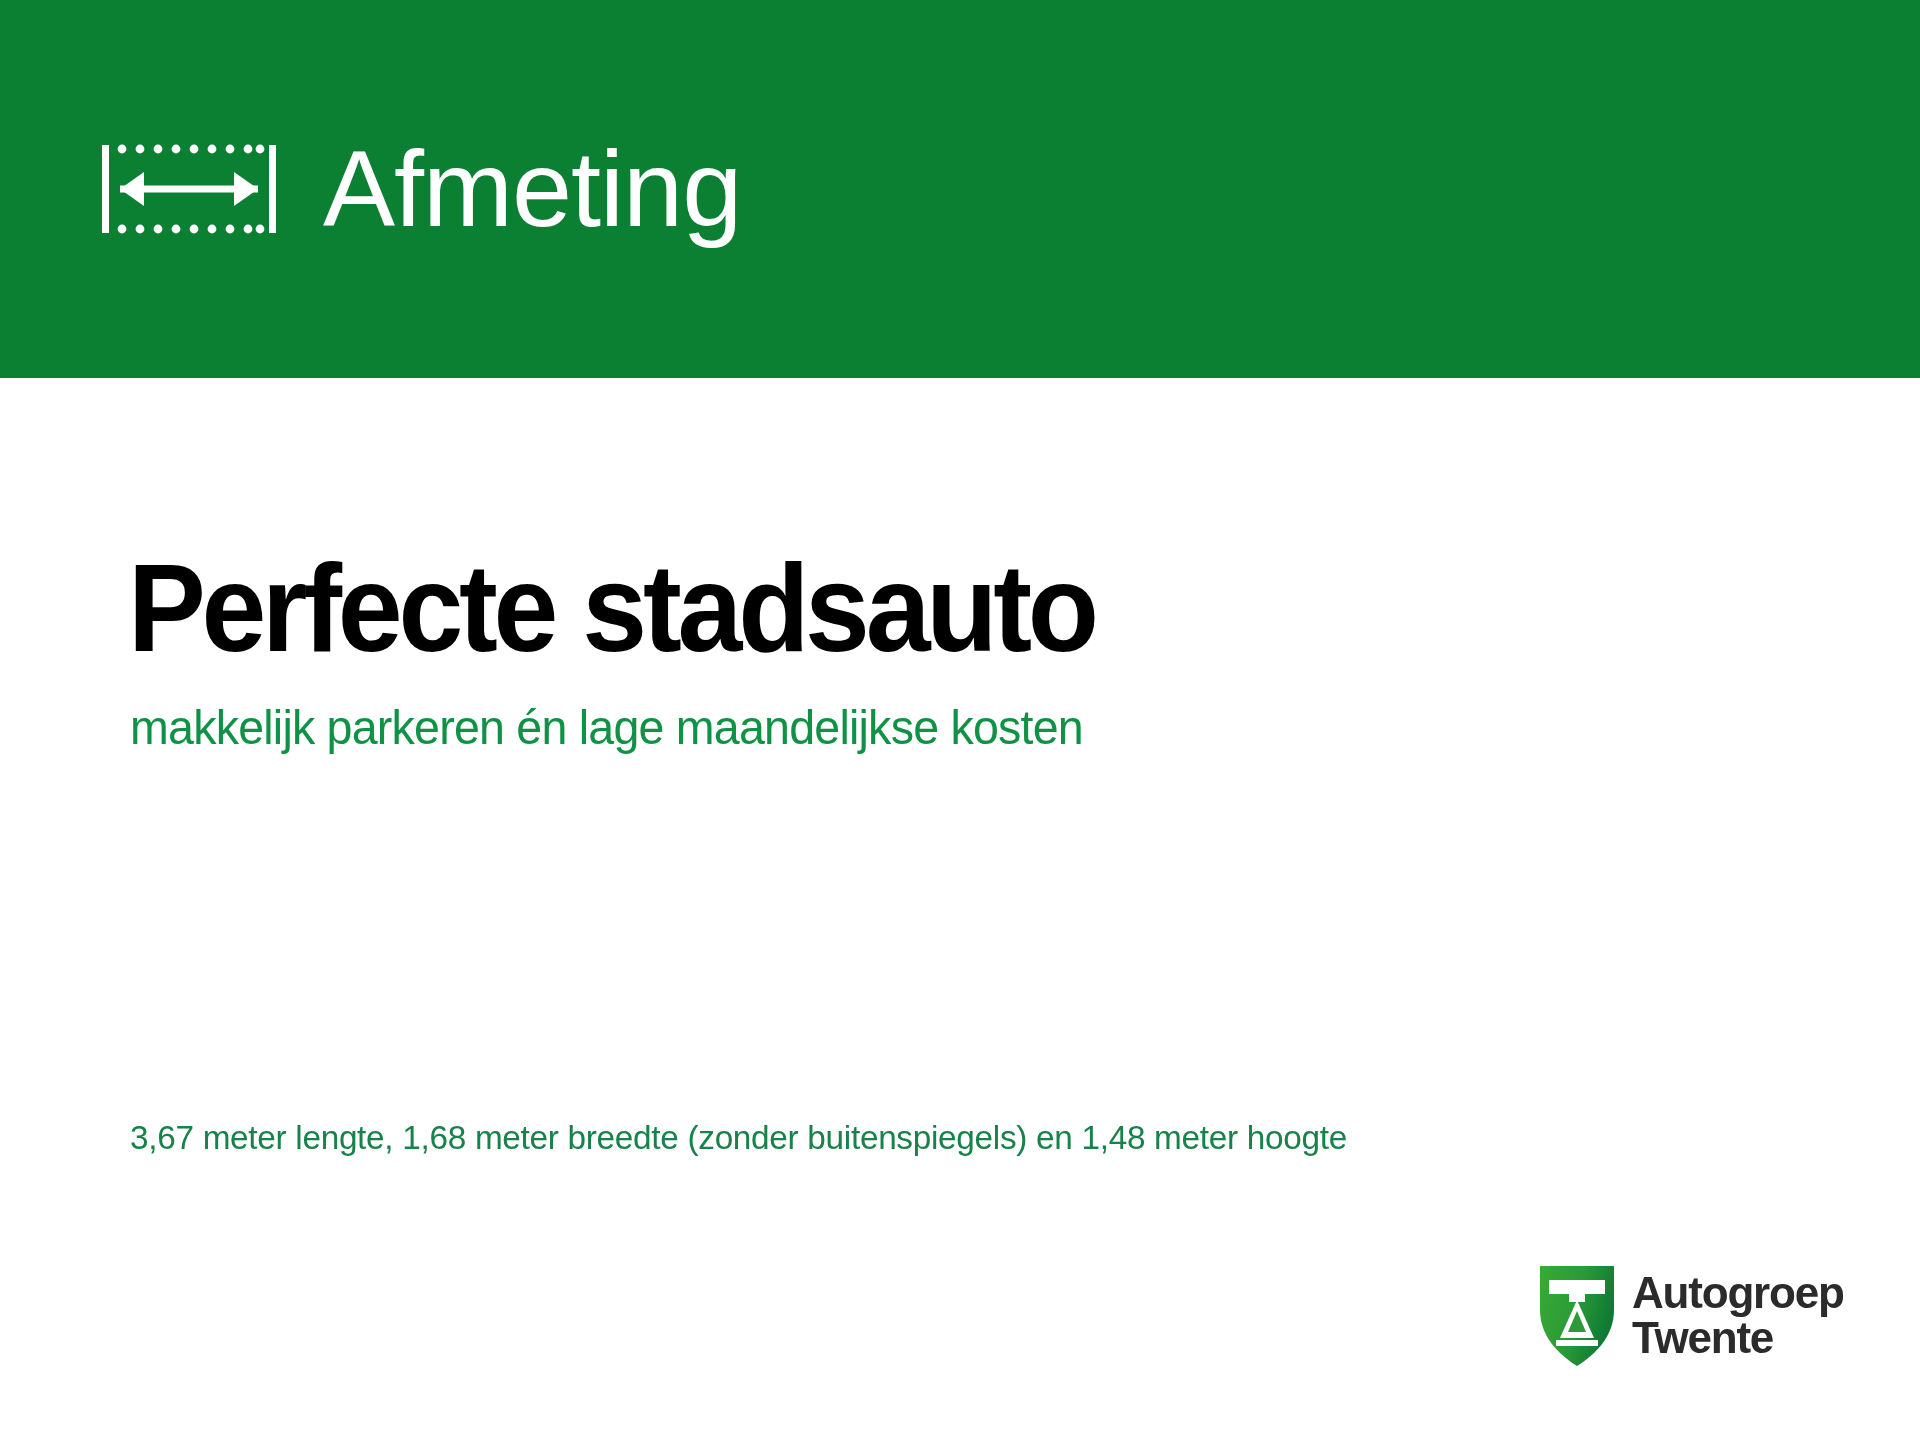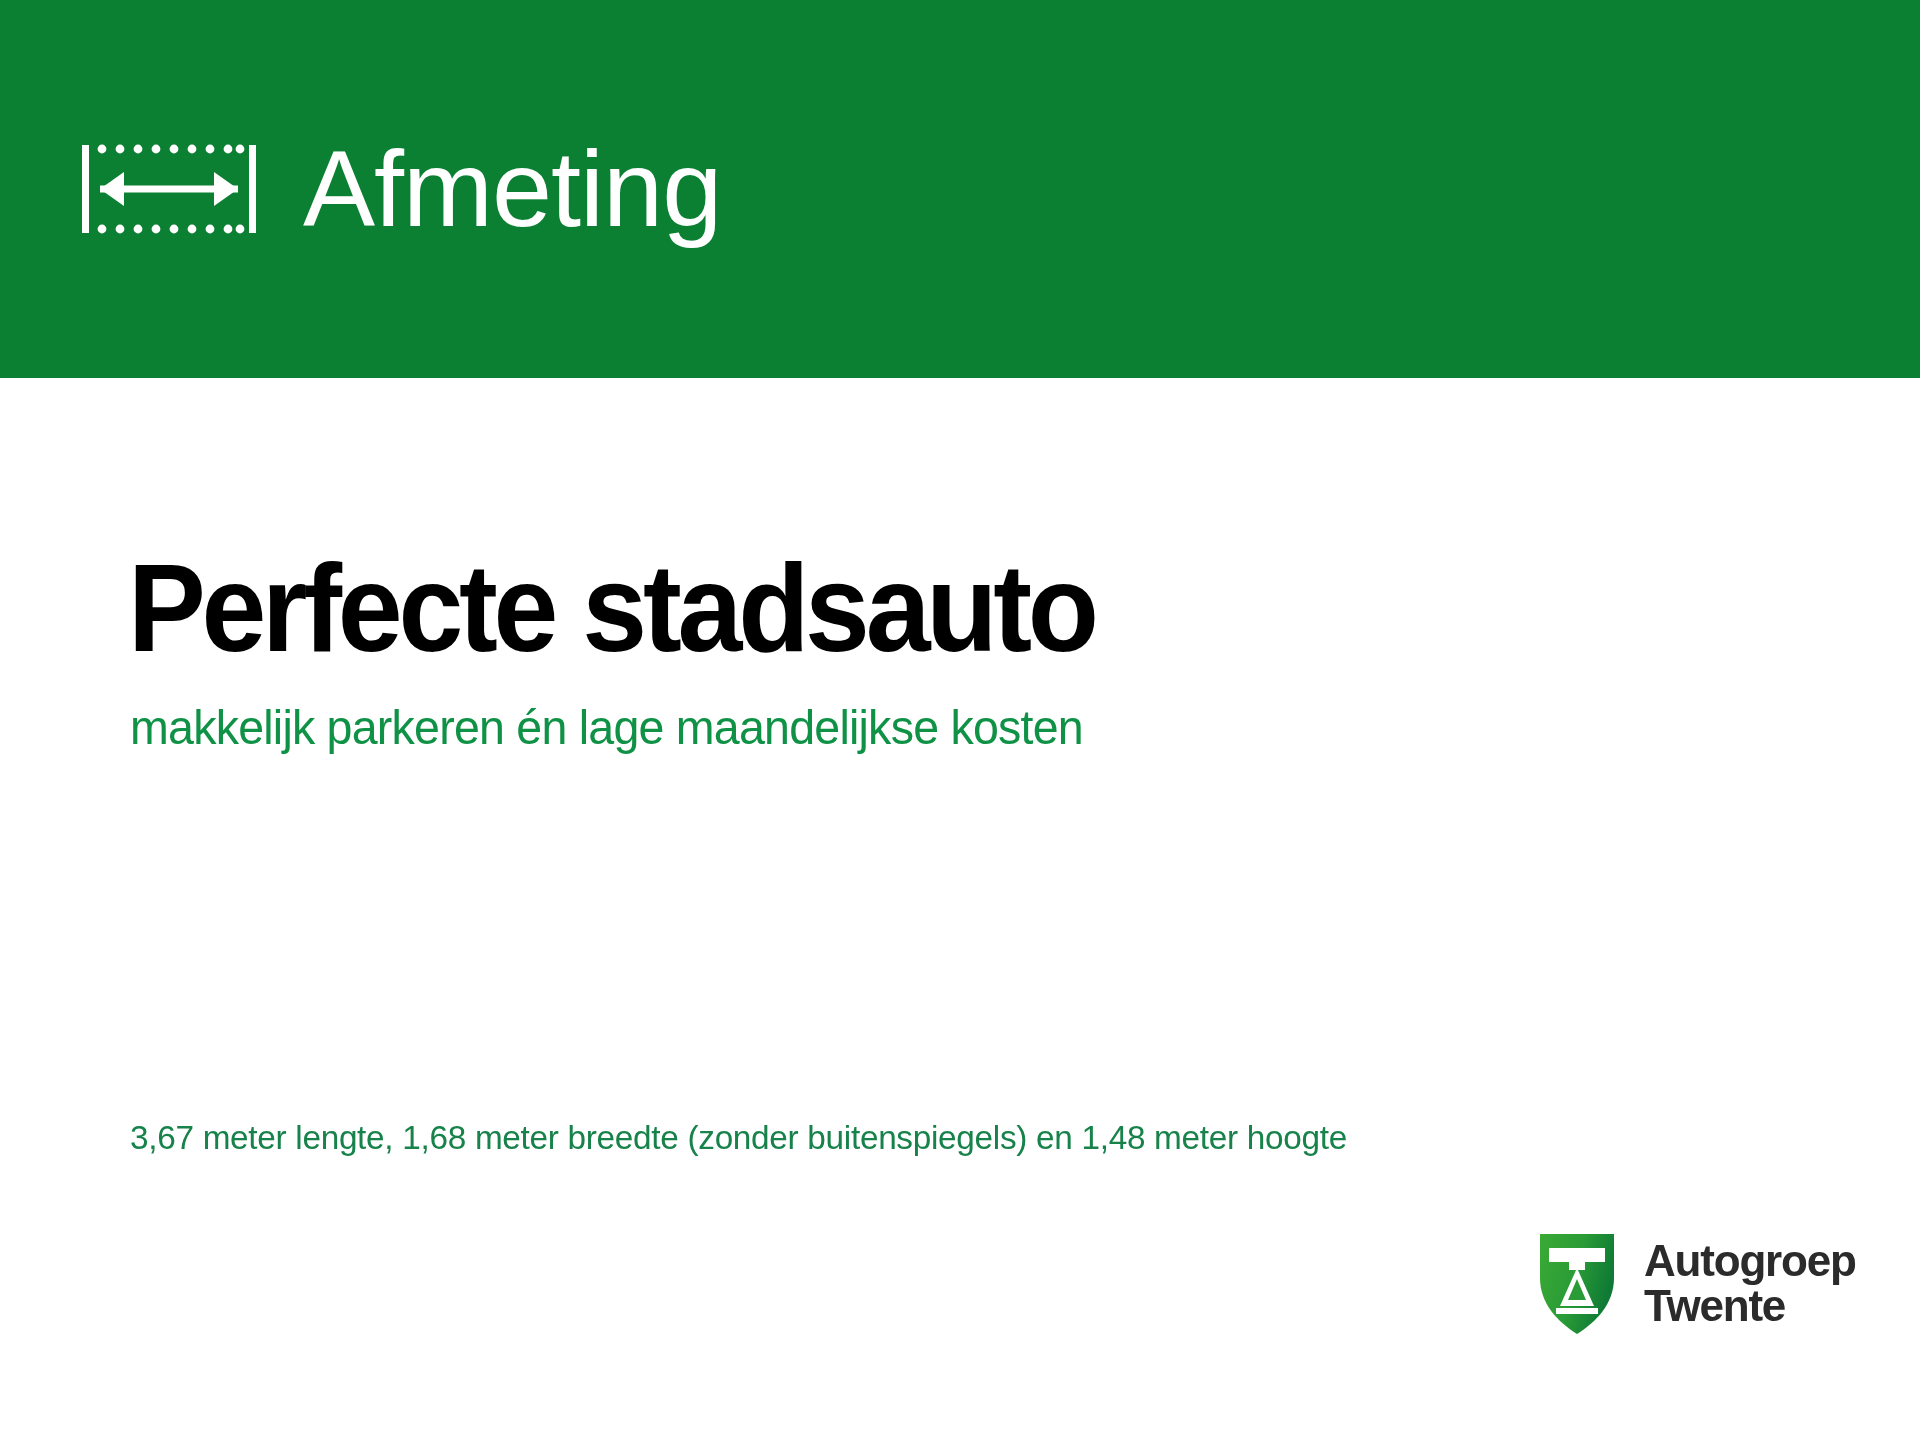--- a/index.html
+++ b/index.html
@@ -22,21 +22,21 @@
   
   .header-band {
     position: absolute;
     left: 0;
     top: 0;
     width: 1920px;
     height: 378px;
     background: #0b8033;
     display: flex;
     align-items: center;
-    padding-left: 80px;
+    padding-left: 100px;
     box-sizing: border-box;
   }
 
   .header-icon {
     width: 178px;
     height: 96px;
     flex: 0 0 auto;
     display: block;
   }
 
@@ -102,24 +102,24 @@
     letter-spacing: -0.3px;
     white-space: nowrap;
     transform: scaleX(0.98);
     transform-origin: left center;
   }
 
   
   .logo-lockup {
     position: absolute;
     left: 1538px;
-    top: 1232px;
+    top: 1264px;
     display: flex;
     align-items: center;
-    gap: 28px;
+    gap: 16px;
   }
 
   .logo-shield {
     width: 78px;
     height: 104px;
     display: block;
     flex: 0 0 auto;
   }
 
   .logo-wordmark {

